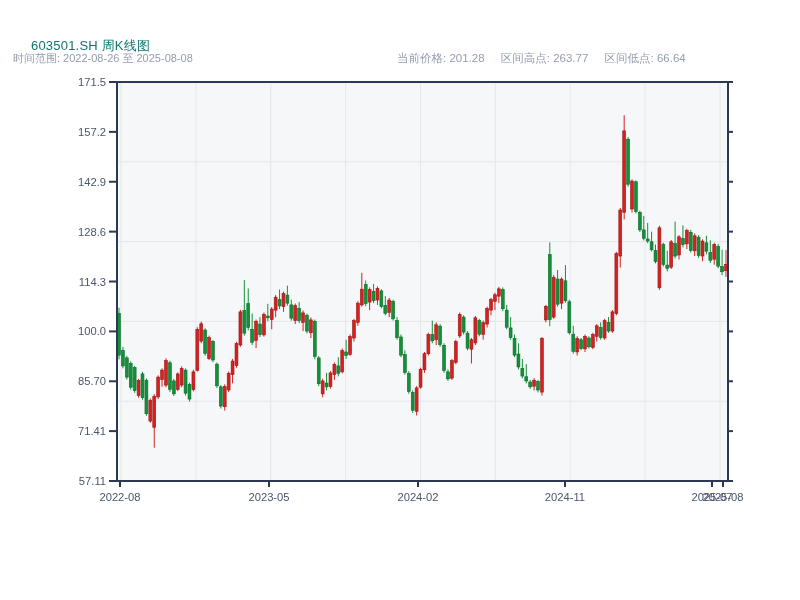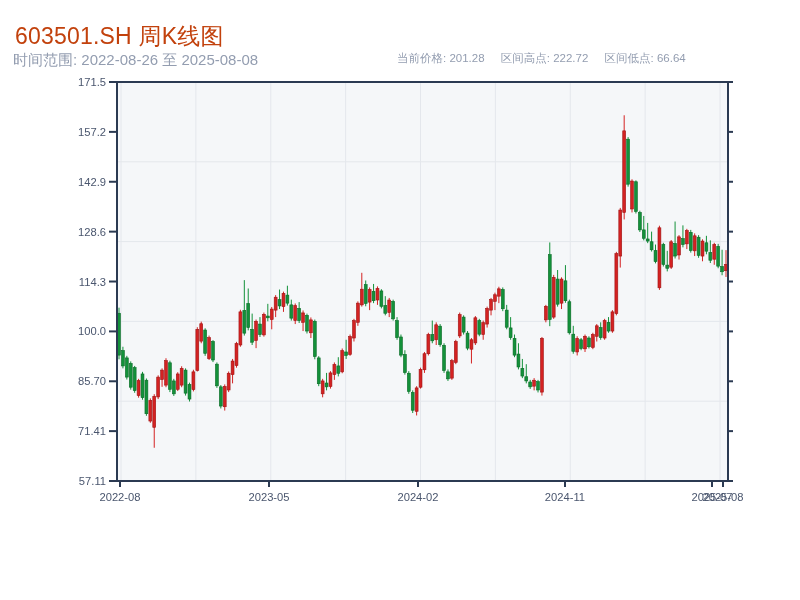--- a/index.html
+++ b/index.html
@@ -2,44 +2,44 @@
 <html><head>
 <meta charset="utf-8">
 <style>
   html,body{margin:0;padding:0;}
   body{
     width:800px;height:600px;background:#ffffff;position:relative;overflow:hidden;
     font-family:"Liberation Sans","DejaVu Sans",sans-serif;
     -webkit-font-smoothing:antialiased;
   }
   .page-title{
-    position:absolute;left:15px;top:21px;margin:0;
-    font-size:23px;font-weight:400;color:#c2410c;letter-spacing:.2px;
+    position:absolute;left:15px;top:21px;margin:16px;
+    font-size:13px;font-weight:400;color:#0f766e;letter-spacing:.2px;
   }
   .sub-left{
     position:absolute;left:13px;top:51px;
-    font-size:15px;color:#939db0;
+    font-size:11px;color:#939db0;
   }
   .sub-right{
     position:absolute;left:397px;top:51px;
     font-size:11.5px;color:#939db0;white-space:nowrap;
   }
   .sub-right span{margin-right:13px;}
   .sub-right span:last-child{margin-right:1px;}
   #chart-svg{position:absolute;left:0;top:0;}
 </style>
 </head>
 <body>
 
 <div>
   <h1 class="page-title">603501.SH 周K线图</h1>
   <div class="sub-left">时间范围: 2022-08-26 至 2025-08-08</div>
   <div class="sub-right">
     <span>当前价格: 201.28</span>
-    <span>区间高点: 222.72</span>
+    <span>区间高点: 263.77</span>
     <span>区间低点: 66.64</span>
   </div>
   <svg id="chart-svg" width="800" height="600">
       <rect x="117" y="82" width="611" height="399" fill="#f5f7f9"></rect>
       <line x1="118" y1="161.8" x2="727" y2="161.8" stroke="#e4e7ec" stroke-width="1"></line>
       <line x1="118" y1="241.60000000000002" x2="727" y2="241.60000000000002" stroke="#e4e7ec" stroke-width="1"></line>
       <line x1="118" y1="321.40000000000003" x2="727" y2="321.40000000000003" stroke="#e4e7ec" stroke-width="1"></line>
       <line x1="118" y1="401.20000000000005" x2="727" y2="401.20000000000005" stroke="#e4e7ec" stroke-width="1"></line>
       <line x1="121" y1="83" x2="121" y2="480" stroke="#e4e7ec" stroke-width="1"></line>
       <line x1="195.875" y1="83" x2="195.875" y2="480" stroke="#e4e7ec" stroke-width="1"></line>

